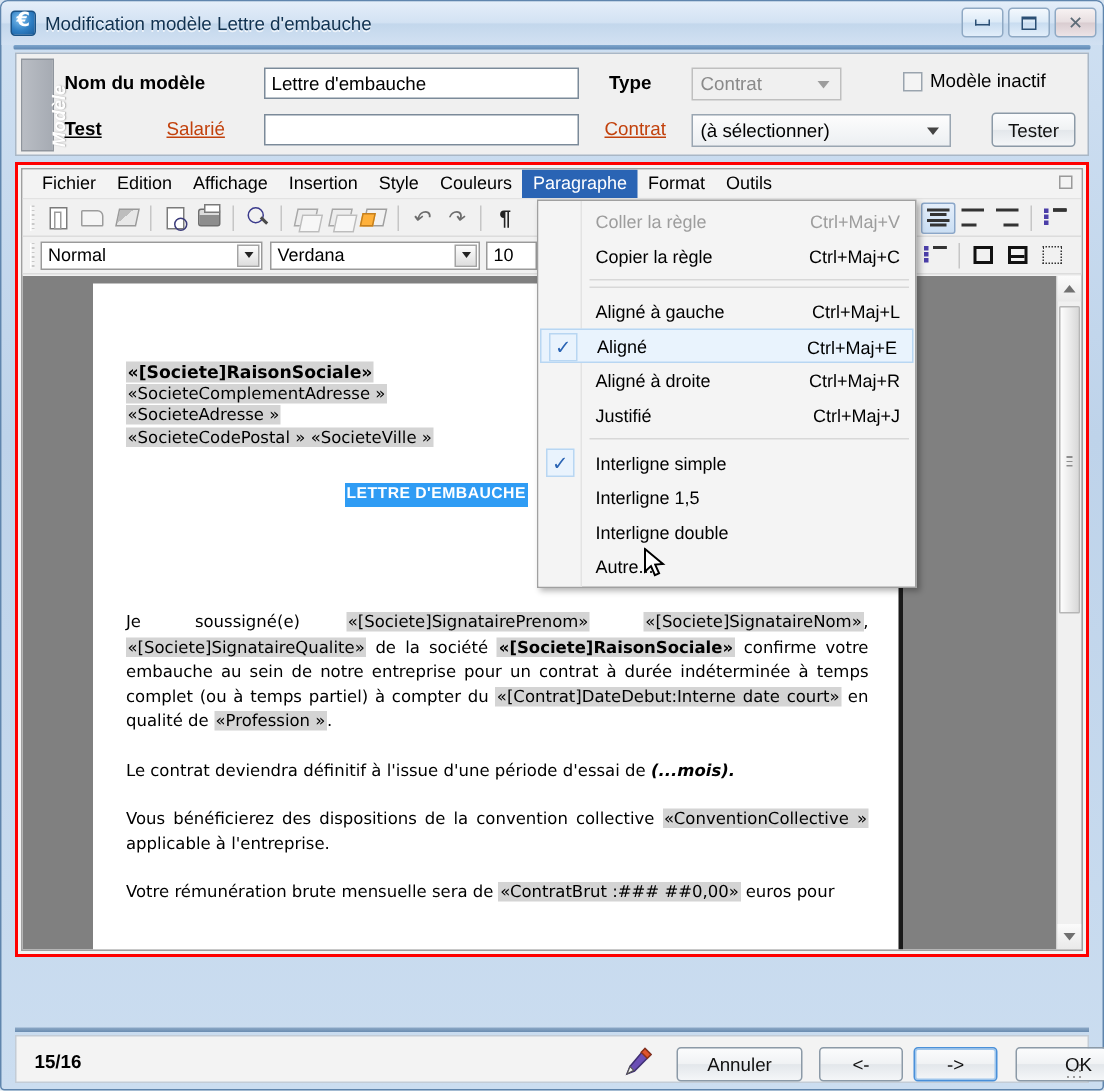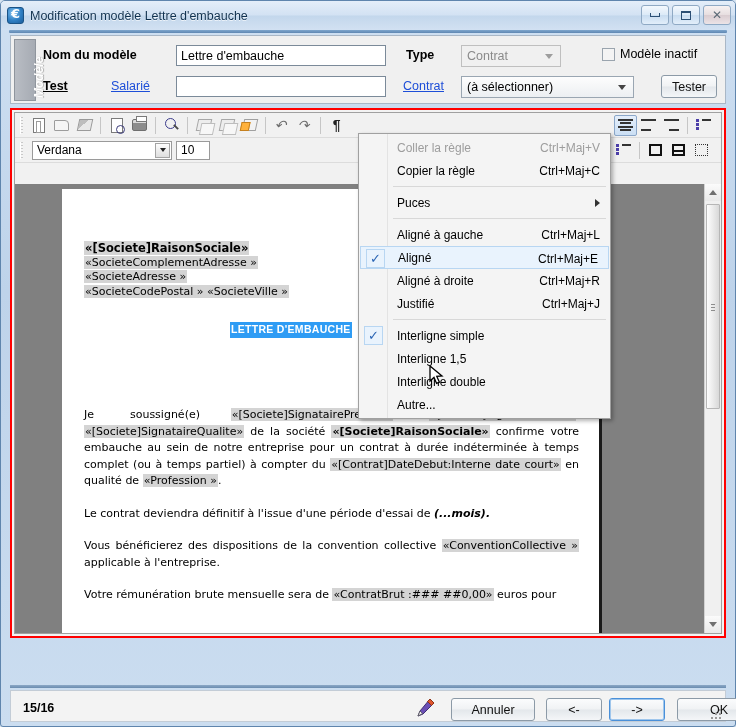--- a/index.html
+++ b/index.html
@@ -86,21 +86,21 @@
   #vtab span {
     display: block;
     transform: rotate(-90deg);
     transform-origin: left top;
     position: absolute; left: 17px; top: 58px;
     font-style: italic; font-weight: bold; font-size: 12px;
     color: #fff; white-space: nowrap;
     text-shadow: 0 1px 1px rgba(0,0,0,.3);
   }
   .f-label { font-weight: bold; font-size: 12.5px; color: #000; }
-  .f-link { text-decoration: underline; font-size: 12.5px; color: #1d4ed8; cursor: pointer; }
+  .f-link { text-decoration: underline; font-size: 12.5px; color: #c2410c; cursor: pointer; }
   .txtinput {
     background: #fff; border: 1px solid #7b8a99;
     height: 21px; padding: 1px 4px;
     font-size: 12.5px; color: #000;
     display: flex; align-items: center;
   }
   .combo {
     height: 22px; border: 1px solid #9aa6b2;
     background: linear-gradient(to bottom,#fdfdfd,#eceff2);
     display: flex; align-items: center;
@@ -456,20 +456,32 @@
     <div id="fp-ctr-combo" class="combo">
       <span>(à sélectionner)</span>
       <span class="arrow"></span>
     </div>
     <div id="fp-tester" class="btn">Tester</div>
   </div>
 
   <div id="redbox">
     <div id="editor">
 
+      <div id="menubar">
+        <div class="menu-item">Fichier</div>
+        <div class="menu-item">Edition</div>
+        <div class="menu-item">Affichage</div>
+        <div class="menu-item">Insertion</div>
+        <div class="menu-item">Style</div>
+        <div class="menu-item">Couleurs</div>
+        <div class="menu-item open">Paragraphe</div>
+        <div class="menu-item">Format</div>
+        <div class="menu-item">Outils</div>
+        <div id="menubar-dots"></div>
+      </div>
 
       <div class="toolbar">
         <span class="grip"></span>
         <span class="tb-icon">
             <i class="g-doc"></i>
           </span>
         <span class="tb-icon">
             <i class="g-folder"></i>
           </span>
         <span class="tb-icon">
@@ -537,20 +549,24 @@
               <i></i>
               <i></i>
               <i></i>
             </i>
         </span>
         <span style="width:6px"></span>
       </div>
 
       <div class="toolbar">
         <span class="grip"></span>
+        <span class="tb-combo" style="width:148px">
+          <span>Normal</span>
+          <span class="dd"></span>
+        </span>
         <span style="width:5px"></span>
         <span class="tb-combo" style="width:140px">
           <span>Verdana</span>
           <span class="dd"></span>
         </span>
         <span style="width:4px"></span>
         <span class="tb-spin">10</span>
         <span style="flex:1"></span>
         <span class="tb-icon">
             <i class="g-bullets">
@@ -624,24 +640,20 @@
           <span>Coller la règle</span>
           <span class="sc">Ctrl+Maj+V</span>
         </div>
         <div class="mrow">
           <span>Copier la règle</span>
           <span class="sc">Ctrl+Maj+C</span>
         </div>
 
         <div class="msep"></div>
 
-        <div class="mrow">
-          <span>Puces</span>
-          <span class="msub"></span>
-        </div>
 
         <div class="msep"></div>
 
         <div class="mrow">
           <span>Aligné à gauche</span>
           <span class="sc">Ctrl+Maj+L</span>
         </div>
         <div class="mrow sel">
           <span class="mcheck">✓</span>
           <span>Aligné</span>

